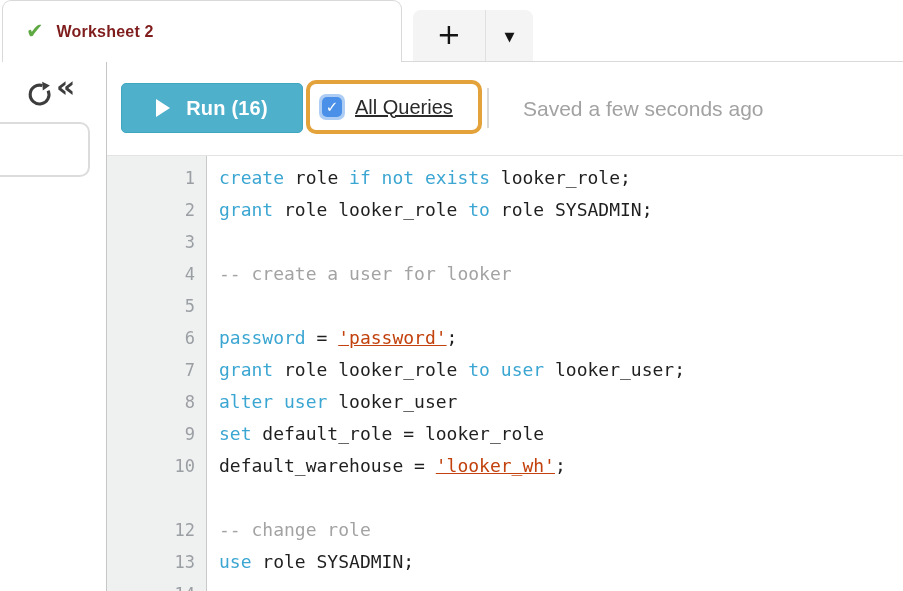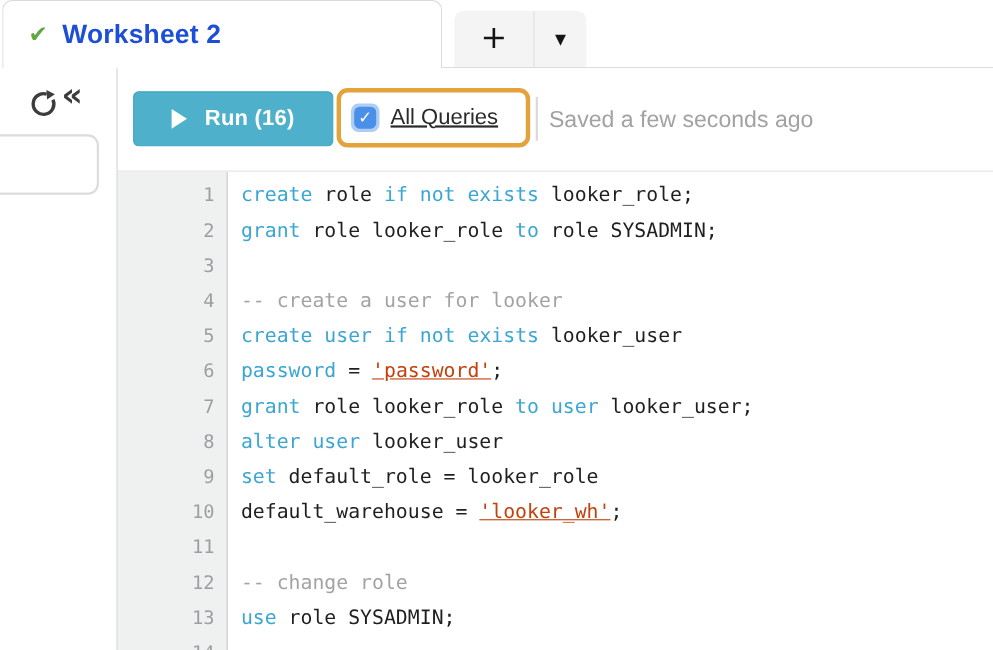--- a/index.html
+++ b/index.html
@@ -10,21 +10,21 @@
   
   .tabbar { position:absolute; left:0; top:0; width:903px; height:62px; background:#fff; }
   .tabbar-line { position:absolute; left:401px; right:0; top:61px; height:1px; background:#d9d9d9; }
   .tab {
     position:absolute; left:2px; top:0; width:400px; height:62px;
     background:#fff; border:1px solid #d9d9d9; border-bottom:none;
     border-radius:9px 9px 0 0; display:flex; align-items:center;
     padding-left:23px; gap:13px; z-index:2; cursor:default;
   }
   .tab-check { color:#5fa943; font-family:"DejaVu Sans", sans-serif; font-size:21px; font-weight:bold; line-height:1; }
-  .tab-label { font-size:24px; font-weight:bold; color:#1d4ed8; letter-spacing:0.2px; }
+  .tab-label { font-size:16px; font-weight:bold; color:#7f1d1d; letter-spacing:0.2px; }
   .tab-actions {
     position:absolute; left:413px; top:10px; width:120px; height:51px;
     background:#f4f4f4; border-radius:8px 8px 0 0; display:flex; z-index:1;
   }
   .tab-actions .cell { display:flex; align-items:center; justify-content:center; background:transparent; border:none; cursor:pointer; }
   .cell-plus { width:72px; font-size:29px; font-weight:500; color:#151515; font-family:"DejaVu Sans", sans-serif; padding-bottom:4px; }
   .tab-actions-sep { width:1px; background:#e0e0e0; margin:0; }
   .cell-caret { width:47px; font-size:13px; color:#151515; font-family:"DejaVu Sans", sans-serif; padding-top:2px; }
 
   
@@ -58,21 +58,21 @@
     display:flex; align-items:center; padding-left:9px; gap:10px;
   }
   .checkbox { position:relative; width:26px; height:26px; border-radius:7px; background:#aecdf4; flex:none; cursor:pointer; }
   .checkbox-inner {
     position:absolute; inset:3px; border-radius:5px; background:#4a90e8;
     display:flex; align-items:center; justify-content:center;
     color:#fff; font-family:"DejaVu Sans", sans-serif; font-size:15px; font-weight:bold; line-height:1;
   }
   .aq-label { font-size:20px; color:#2a2a2a; cursor:pointer;text-decoration:underline; }
   .toolbar-sep { position:absolute; left:380px; top:26px; width:2px; height:40px; background:#d9d9d9; }
-  .saved-status { position:absolute; left:392px; top:0; height:93px; display:flex; align-items:center; font-size:21px; color:#a2a2a2; }
+  .saved-status { position:absolute; left:416px; top:0; height:93px; display:flex; align-items:center; font-size:21px; color:#a2a2a2; }
 
   
   .editor {
     position:relative; flex:1 1 auto; background:#fff; border-top:1px solid #e3e3e3;
     overflow:hidden; font-family:"DejaVu Sans Mono", monospace; font-size:18px;
   }
   .gutter-bg { position:absolute; left:0; top:0; bottom:0; width:100px; background:#eff1f1; border-right:1px solid #c9c9c9; }
   .lines { position:absolute; left:0; right:0; top:6px; }
   .line { display:flex; height:32px; }
   .ln {
@@ -155,21 +155,20 @@
             <div class="line">
               <span class="ln">3</span>
               <span class="code"></span>
             </div>
             <div class="line">
               <span class="ln">4</span>
               <span class="code"><span class="tok-com">-- create a user for looker</span></span>
             </div>
             <div class="line">
               <span class="ln">5</span>
-              <span class="code"><span class="tok-kw">create</span><span class="tok-pl"> </span><span class="tok-kw">user</span><span class="tok-pl"> </span><span class="tok-kw">if</span><span class="tok-pl"> </span><span class="tok-kw">not</span><span class="tok-pl"> </span><span class="tok-kw">exists</span><span class="tok-pl"> looker_user</span></span>
             </div>
             <div class="line">
               <span class="ln">6</span>
               <span class="code"><span class="tok-kw">password</span><span class="tok-pl"> = </span><span class="tok-str">'password'</span><span class="tok-pl">;</span></span>
             </div>
             <div class="line">
               <span class="ln">7</span>
               <span class="code"><span class="tok-kw">grant</span><span class="tok-pl"> role looker_role </span><span class="tok-kw">to</span><span class="tok-pl"> </span><span class="tok-kw">user</span><span class="tok-pl"> looker_user;</span></span>
             </div>
             <div class="line">
@@ -178,21 +177,20 @@
             </div>
             <div class="line">
               <span class="ln">9</span>
               <span class="code"><span class="tok-kw">set</span><span class="tok-pl"> default_role = looker_role</span></span>
             </div>
             <div class="line">
               <span class="ln">10</span>
               <span class="code"><span class="tok-pl">default_warehouse = </span><span class="tok-str">'looker_wh'</span><span class="tok-pl">;</span></span>
             </div>
             <div class="line">
-              <span class="ln">11</span>
               <span class="code"></span>
             </div>
             <div class="line">
               <span class="ln">12</span>
               <span class="code"><span class="tok-com">-- change role</span></span>
             </div>
             <div class="line">
               <span class="ln">13</span>
               <span class="code"><span class="tok-kw">use</span><span class="tok-pl"> role SYSADMIN;</span></span>
             </div>

